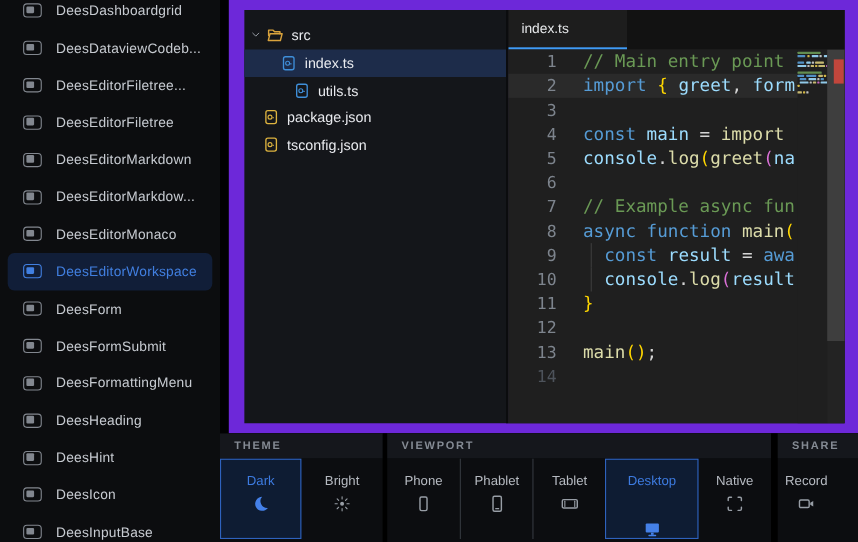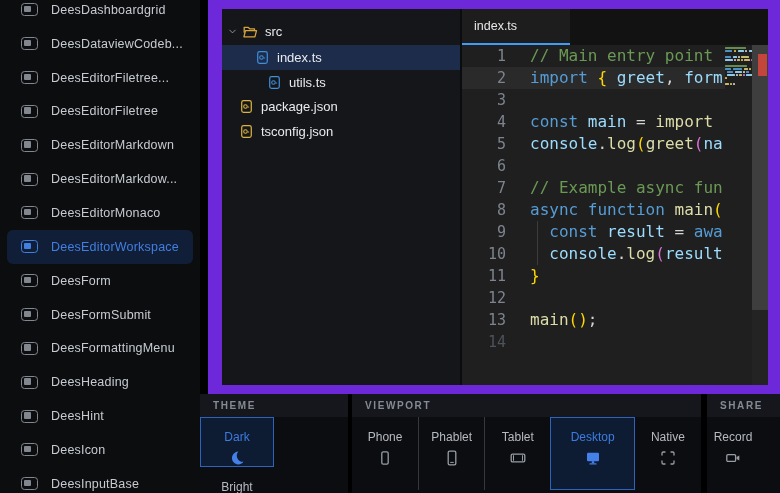--- a/index.html
+++ b/index.html
@@ -313,21 +313,21 @@
       <div class="tb-gap" style="width: 4px;"></div>
       <div class="tb-head-seg" style="width: 349px;">
         <div class="tb-sec-label">VIEWPORT</div>
       </div>
       <div class="tb-gap" style="width: 6px;"></div>
       <div class="tb-head-seg" style="width: 73px;">
         <div class="tb-sec-label">SHARE</div>
       </div>
     </div>
   <div id="tb-body">
-      <div class="tb-group" style="width: 148px; flex-direction: column;">
+      <div class="tb-group" style="width: 148px;">
         <div class="tb-btn selected" style="width: 74px;">
           <span class="tb-btn-label">Dark</span>
           <span class="tb-btn-icon">
             <svg width="16" height="16" viewBox="0 0 16 16" fill="none" stroke="currentColor" stroke-width="1.3" stroke-linecap="round" stroke-linejoin="round">
               <path d="M9.3 1.6a6.4 6.4 0 1 0 5.2 10.2A6.2 6.2 0 0 1 9.3 1.6z" fill="currentColor" stroke="none"></path>
             </svg>
           </span>
         </div>
         <div class="tb-btn" style="width: 74px;">
           <span class="tb-btn-label">Bright</span>
@@ -370,21 +370,21 @@
         <div class="tb-btn" style="width: 69.8px;">
           <span class="tb-btn-label">Tablet</span>
           <span class="tb-btn-icon">
             <svg width="16" height="16" viewBox="0 0 16 16" fill="none" stroke="currentColor" stroke-width="1.3" stroke-linecap="round" stroke-linejoin="round">
               <rect x="1.2" y="4.2" width="13.6" height="7.6" rx="1.2"></rect>
               <line x1="3.5" y1="5.6" x2="3.5" y2="10.4" stroke-width="1"></line>
               <line x1="12.5" y1="5.6" x2="12.5" y2="10.4" stroke-width="1"></line>
             </svg>
           </span>
         </div>
-        <div class="tb-btn selected" style="width: 89px;">
+        <div class="tb-btn selected" style="width: 89px; justify-content: space-between;">
           <span class="tb-btn-label">Desktop</span>
           <span class="tb-btn-icon">
             <svg width="16" height="16" viewBox="0 0 16 16" fill="none" stroke="currentColor" stroke-width="1.3" stroke-linecap="round" stroke-linejoin="round">
               <rect x="2" y="2.8" width="12" height="8.4" rx="1" fill="currentColor" stroke="none"></rect>
               <rect x="6.8" y="11.2" width="2.4" height="2" fill="currentColor" stroke="none"></rect>
               <rect x="4.4" y="13.2" width="7.2" height="1.3" rx=".6" fill="currentColor" stroke="none"></rect>
             </svg>
           </span>
         </div>
         <div class="tb-btn" style="width: 69.8px;">

